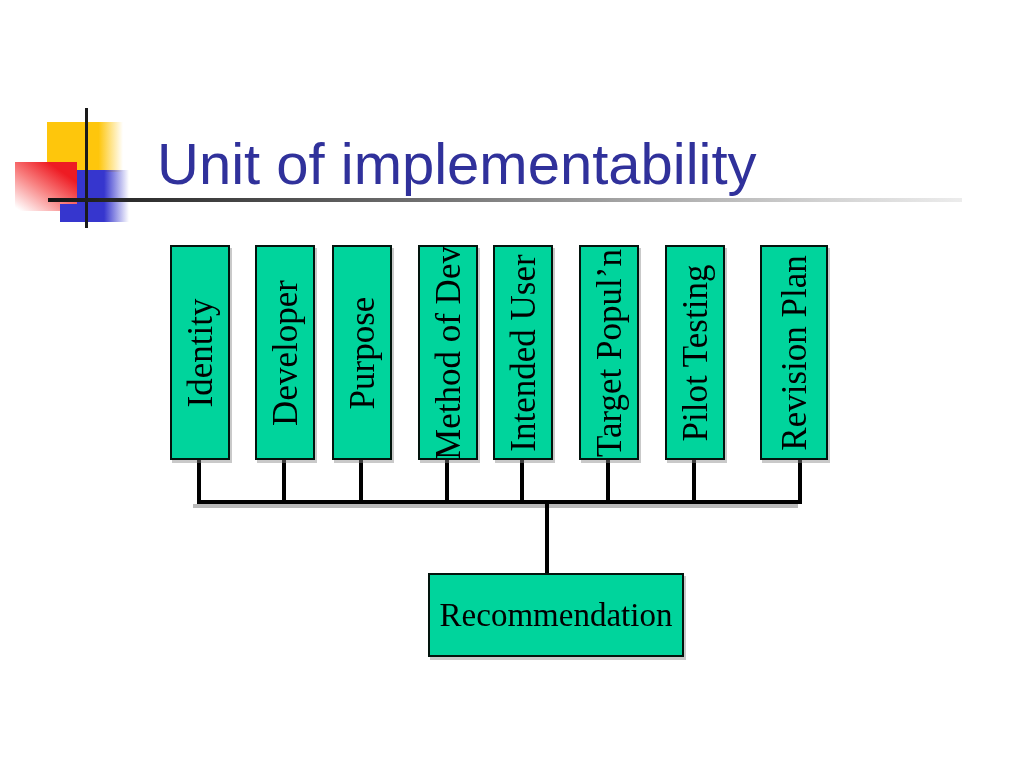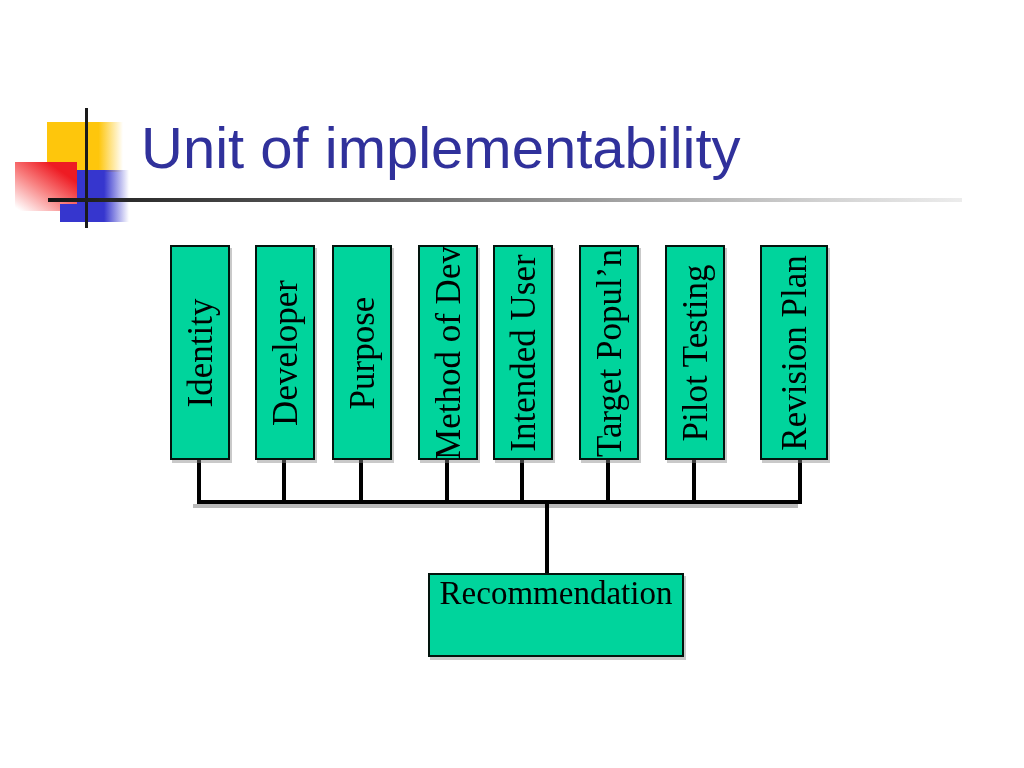--- a/index.html
+++ b/index.html
@@ -43,21 +43,21 @@
   }
   .title-rule {
     position: absolute; left: 48px; top: 198px; width: 914px; height: 4px;
     background: linear-gradient(to right, #141414 0%, #2e2e2e 10%, #6e6e6e 40%, #a8a8a8 65%, #d2d2d2 85%, #ececec 100%);
     z-index: 4;
   }
 
   
   .slide-title {
     position: absolute; left: 141px; top: 118px;
-    margin: 0;
+    margin: 16px;
     font-size: 58px; font-weight: 400; line-height: 1.05;
     letter-spacing: 0px;
     color: #30319b;
     z-index: 5;
     white-space: nowrap;
   }
 
   
   .vbox {
     position: absolute; top: 245px; height: 215px; width: 60px;
@@ -102,21 +102,21 @@
     background: #000000; z-index: 5;
   }
 
   
   .result-box {
     position: absolute; left: 428px; top: 573px; width: 256px; height: 84px;
     box-sizing: border-box;
     background: #00d49c;
     border: 2px solid #02140d;
     box-shadow: 2px 3px 0 rgba(135,135,135,0.45);
-    display: flex; justify-content: center;
+    display: flex; align-items: center; justify-content: center;
     z-index: 6;
   }
   .result-box span {
     font-family: "Liberation Serif", serif;
     font-size: 33px; color: #000000;
     white-space: nowrap;
   }
 </style>
 </head>
 <body>

